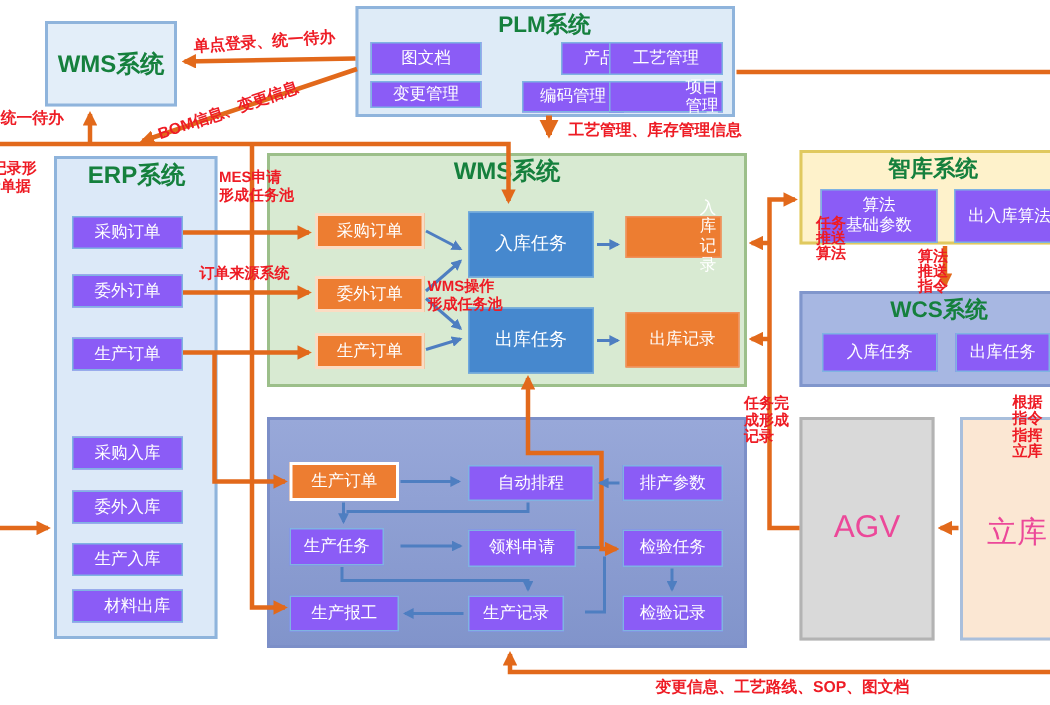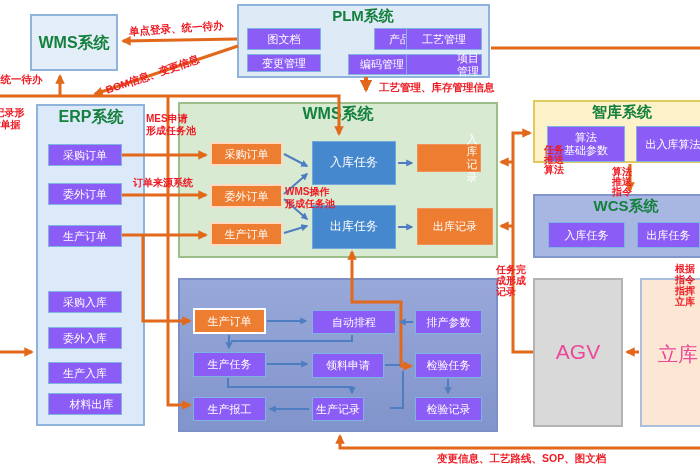--- a/index.html
+++ b/index.html
@@ -55,25 +55,25 @@
   <div class="bx orange" style="left:210px;top:222px;width:73px;height:24px;">生产订单</div>
   <div class="bx taskblue" style="left:312px;top:141px;width:84px;height:44px;">入库任务</div>
   <div class="bx taskblue" style="left:312px;top:205px;width:84px;height:44px;">出库任务</div>
   <div class="bx orange2" style="left:417px;top:144px;width:64px;height:28px;padding-left:46px;">入库记录</div>
   <div class="bx orange2" style="left:417px;top:208px;width:76px;height:37px;">出库记录</div>
 
   <div class="panel" style="left:178px;top:278px;width:320px;height:154px;border-color:#7C8FC8;background:linear-gradient(180deg,#98A8D9,#8194CB);"></div>
   <div class="bx orange-wb" style="left:193px;top:308px;width:73px;height:26px;">生产订单</div>
   <div class="bx blue" style="left:312px;top:310px;width:84px;height:24px;">自动排程</div>
   <div class="bx blue" style="left:415px;top:310px;width:67px;height:24px;">排产参数</div>
-  <div class="bx blue" style="left:193px;top:352px;width:73px;height:25px;">生产任务</div>
+  <div class="bx blue" style="left:193px;top:352px;width:63px;height:25px;">生产任务</div>
   <div class="bx blue" style="left:312px;top:353px;width:72px;height:25px;">领料申请</div>
   <div class="bx blue" style="left:415px;top:353px;width:67px;height:25px;">检验任务</div>
   <div class="bx blue" style="left:193px;top:397px;width:73px;height:24px;">生产报工</div>
-  <div class="bx blue" style="left:312px;top:397px;width:52px;height:24px;">生产记录</div>
+  <div class="bx blue" style="left:312px;top:397px;width:64px;height:24px;">生产记录</div>
   <div class="bx blue" style="left:415px;top:397px;width:67px;height:24px;">检验记录</div>
 
   <div class="panel" style="left:533px;top:100px;width:175px;height:63px;background:#FEF2CB;border-color:#E0C95F;"></div>
   <div class="panel-title" style="left:622px;top:103px;font-size:15px;">智库系统</div>
   <div class="bx blue" style="left:547px;top:126px;width:78px;height:36px;">算法
 基础参数</div>
   <div class="bx blue" style="left:636px;top:126px;width:74px;height:36px;">出入库算法</div>
 
   <div class="panel" style="left:533px;top:194px;width:175px;height:64px;background:#A7B7E2;border-color:#8096CC;"></div>
   <div class="panel-title" style="left:626px;top:197px;font-size:15px;">WCS系统</div>

